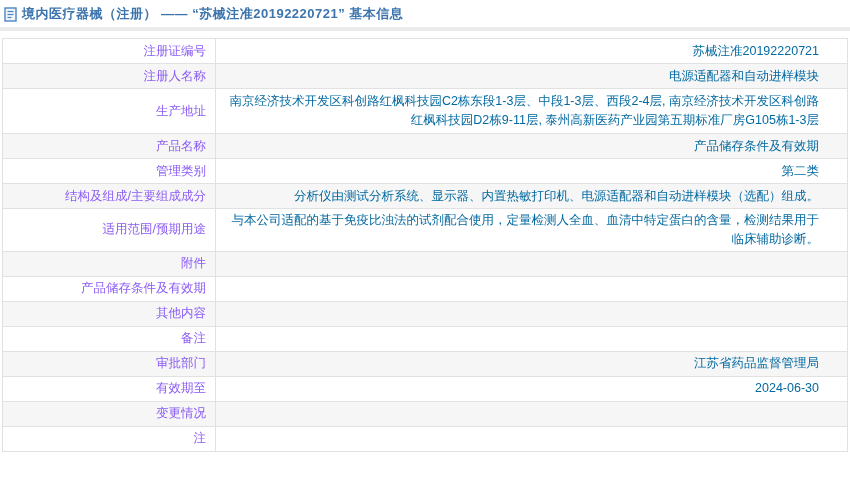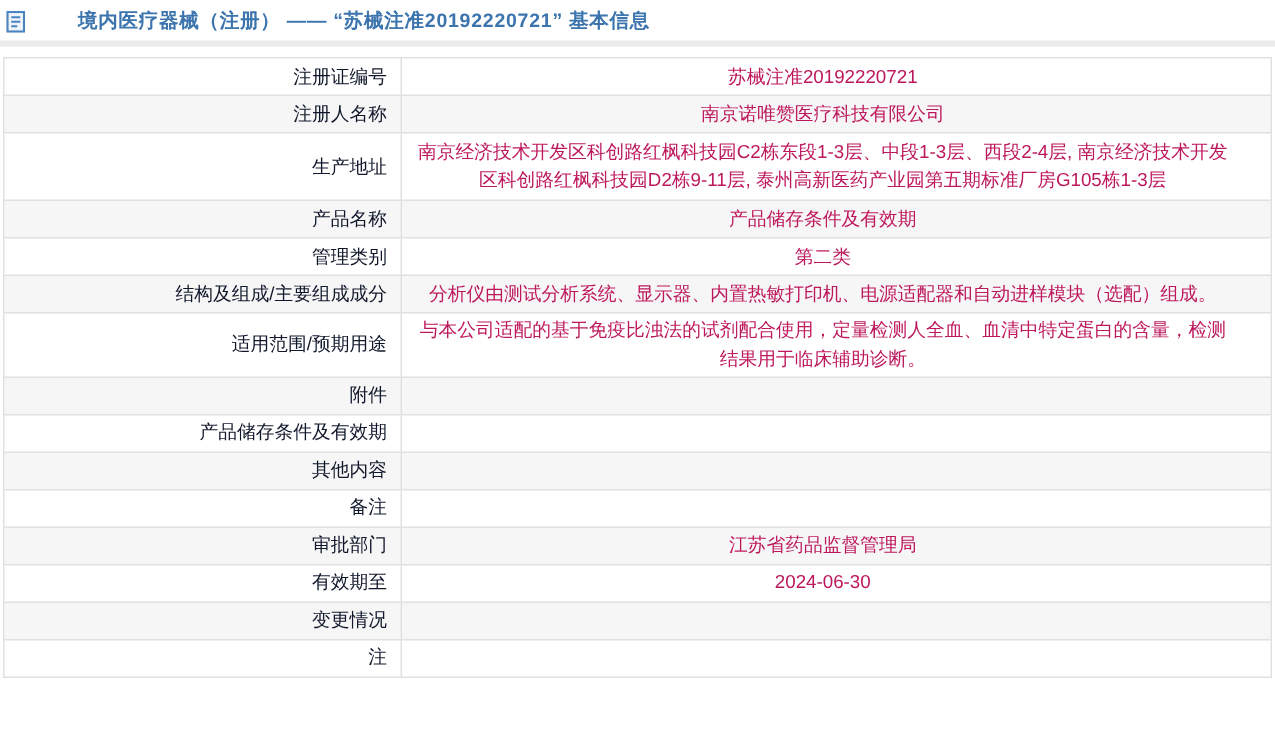--- a/index.html
+++ b/index.html
@@ -20,49 +20,48 @@
     padding: 5px 6px 4px 4px;
     border-bottom: 4px solid #ebebeb;
   }
   .header .doc-icon { display: inline-flex; flex: 0 0 auto; }
   .header .title {
     font-size: 13px;
     font-weight: bold;
     color: #3c74ad;
     letter-spacing: 0.5px;
     white-space: nowrap;
-    margin-left: 30px;
   }
 
   
   .info-table {
     border-collapse: collapse;
     table-layout: fixed;
     width: 846px;
     margin: 7px 2px 0 2px;
   }
   .info-table th, .info-table td {
     border: 1px solid #e1e1e1;
     font-size: 12.5px;
     height: 25px;
     line-height: 1.5;
     vertical-align: middle;
   }
   .info-table th {
-    width: 265px;
+    width: 213px;
     text-align: right;
     padding: 2px 9px 2px 2px;
     font-weight: normal;
-    color: #0f172a;
+    color: #8b5cf6;
     white-space: nowrap;
   }
   .info-table td {
     padding: 2px 28px 2px 10px;
-    color: #be185d;
-    text-align: center;
+    color: #0369a1;
+    text-align: right;
     word-break: break-all;
   }
   .info-table tr:nth-child(even) { background: #f6f6f6; }
   .info-table tr:nth-child(odd)  { background: #ffffff; }
   .info-table tr.tall th, .info-table tr.tall td { height: 45px; }
 </style>
 </head>
 <body>
 
 <div class="page">
@@ -80,21 +79,21 @@
   </div>
 
   <table class="info-table">
     <tbody>
         <tr>
           <th>注册证编号</th>
           <td>苏械注准20192220721</td>
         </tr>
         <tr>
           <th>注册人名称</th>
-          <td>南京诺唯赞医疗科技有限公司</td>
+          <td>电源适配器和自动进样模块</td>
         </tr>
         <tr class="tall">
           <th>生产地址</th>
           <td>南京经济技术开发区科创路红枫科技园C2栋东段1-3层、中段1-3层、西段2-4层, 南京经济技术开发区科创路红枫科技园D2栋9-11层, 泰州高新医药产业园第五期标准厂房G105栋1-3层</td>
         </tr>
         <tr>
           <th>产品名称</th>
           <td>产品储存条件及有效期</td>
         </tr>
         <tr>

